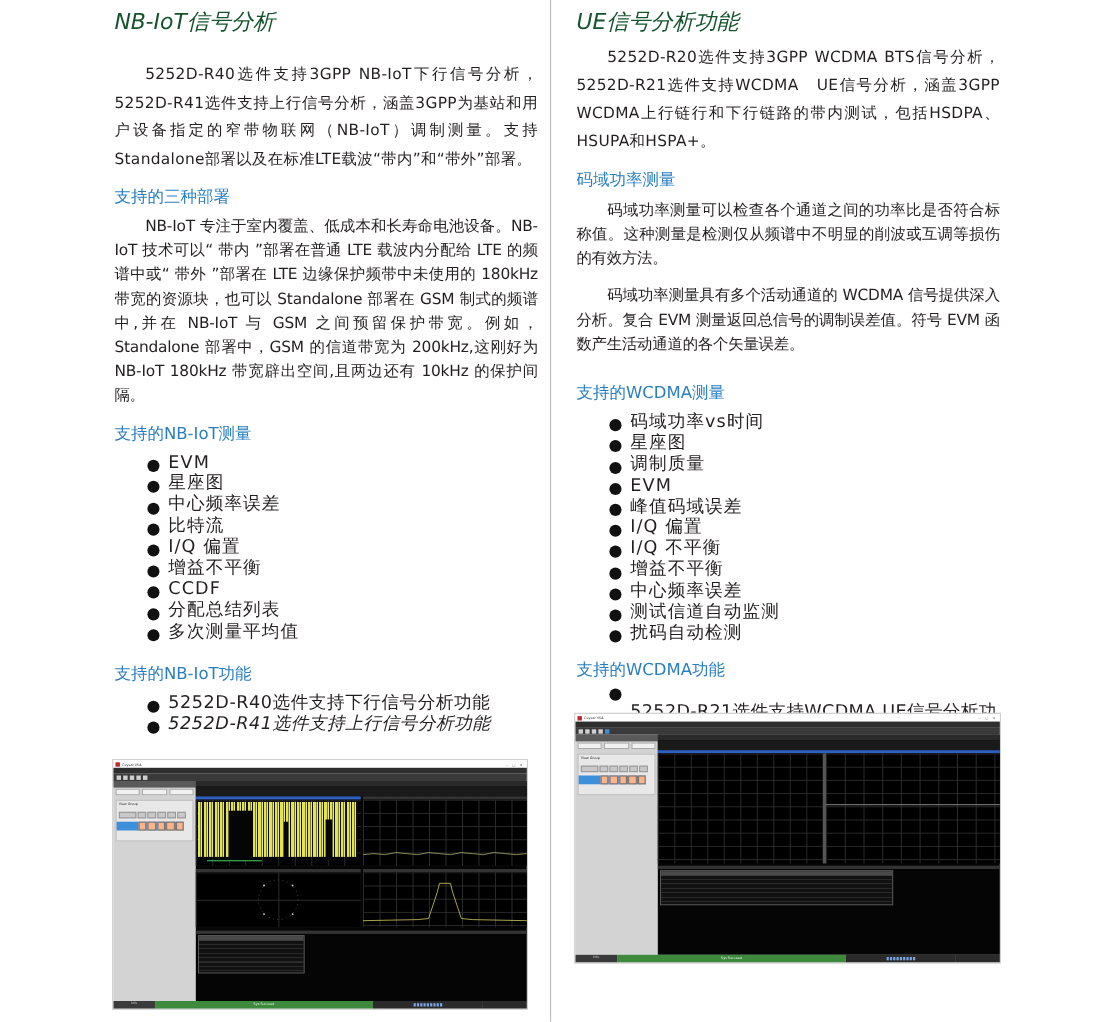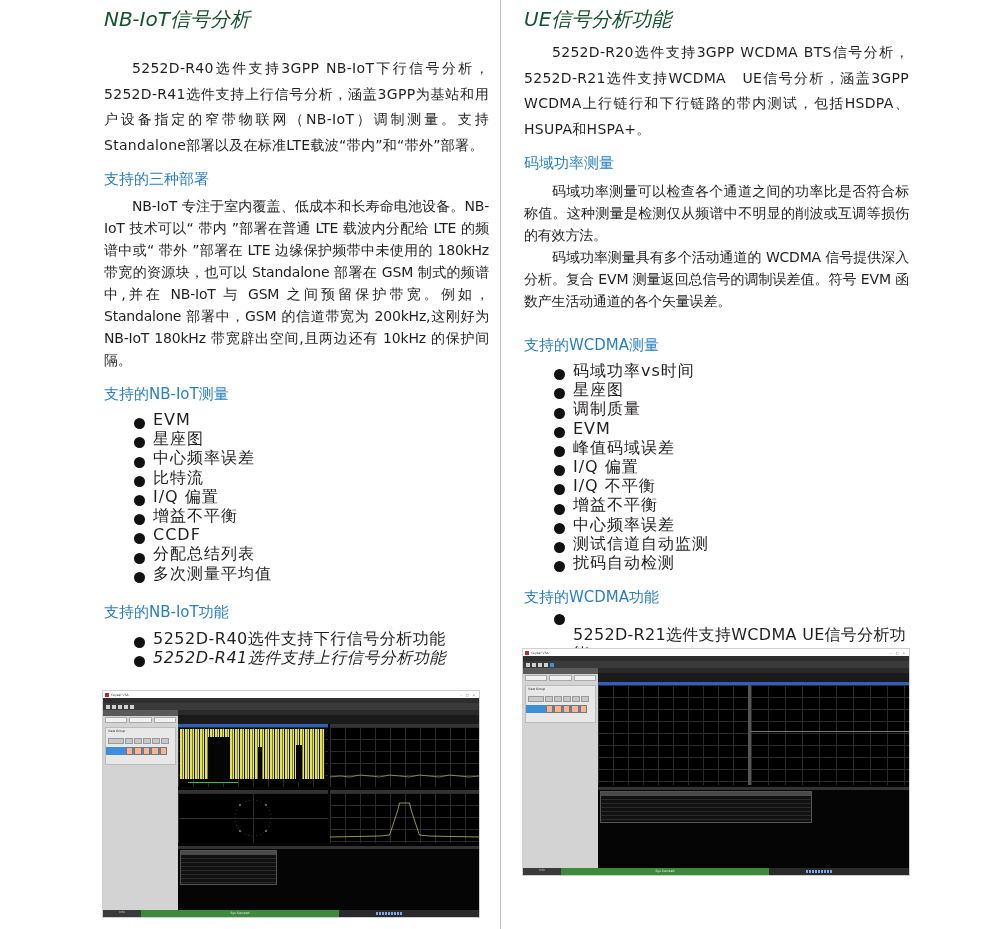--- a/index.html
+++ b/index.html
@@ -230,21 +230,21 @@
       </div>
     <div class="s4"></div>
   </div>
 </div>
 
 <div class="col right">
   <h1 class="title">UE信号分析功能</h1>
   <p class="body" style="margin-top:8px;">5252D-R20选件支持3GPP WCDMA BTS信号分析，5252D-R21选件支持WCDMA　UE信号分析，涵盖3GPP WCDMA上行链行和下行链路的带内测试，包括HSDPA、HSUPA和HSPA+。</p>
   <h2 class="sec" style="margin-top:10px;">码域功率测量</h2>
   <p class="body tight" style="margin-top:6px;">码域功率测量可以检查各个通道之间的功率比是否符合标称值。这种测量是检测仅从频谱中不明显的削波或互调等损伤的有效方法。</p>
-  <p class="body tight" style="margin-top:0;">码域功率测量具有多个活动通道的 WCDMA 信号提供深入分析。复合 EVM 测量返回总信号的调制误差值。符号 EVM 函数产生活动通道的各个矢量误差。</p>
+  <p class="body tight" style="margin-top:12px;">码域功率测量具有多个活动通道的 WCDMA 信号提供深入分析。复合 EVM 测量返回总信号的调制误差值。符号 EVM 函数产生活动通道的各个矢量误差。</p>
   <h2 class="sec" style="margin-top:22px;">支持的WCDMA测量</h2>
   <ul class="bul">
     <li>
         <span class="dot"></span>
         <span class="txt">码域功率vs时间</span>
       </li>
     <li>
         <span class="dot"></span>
         <span class="txt">星座图</span>
       </li>

